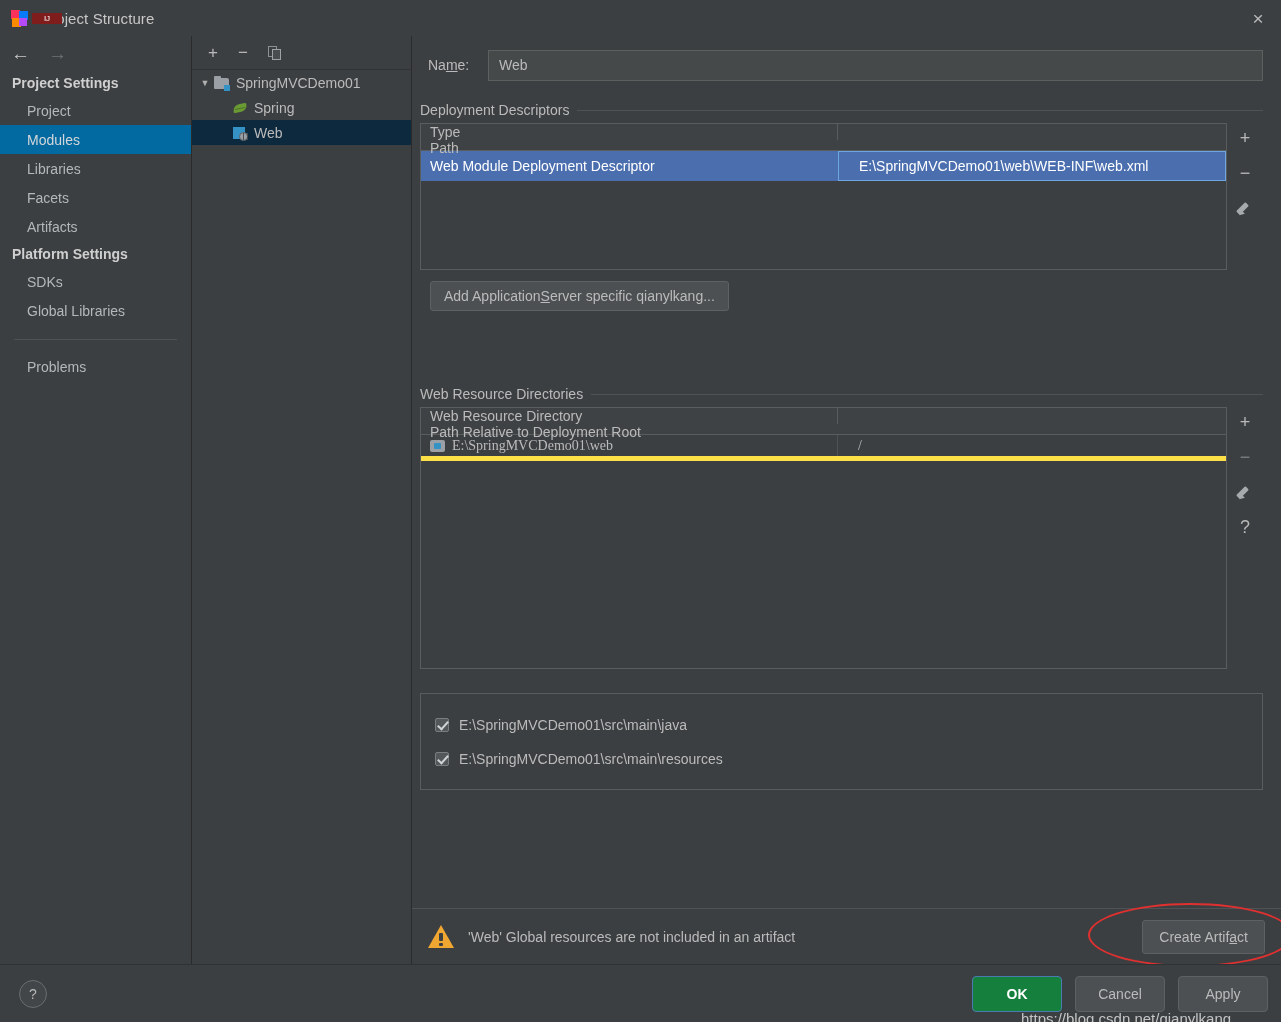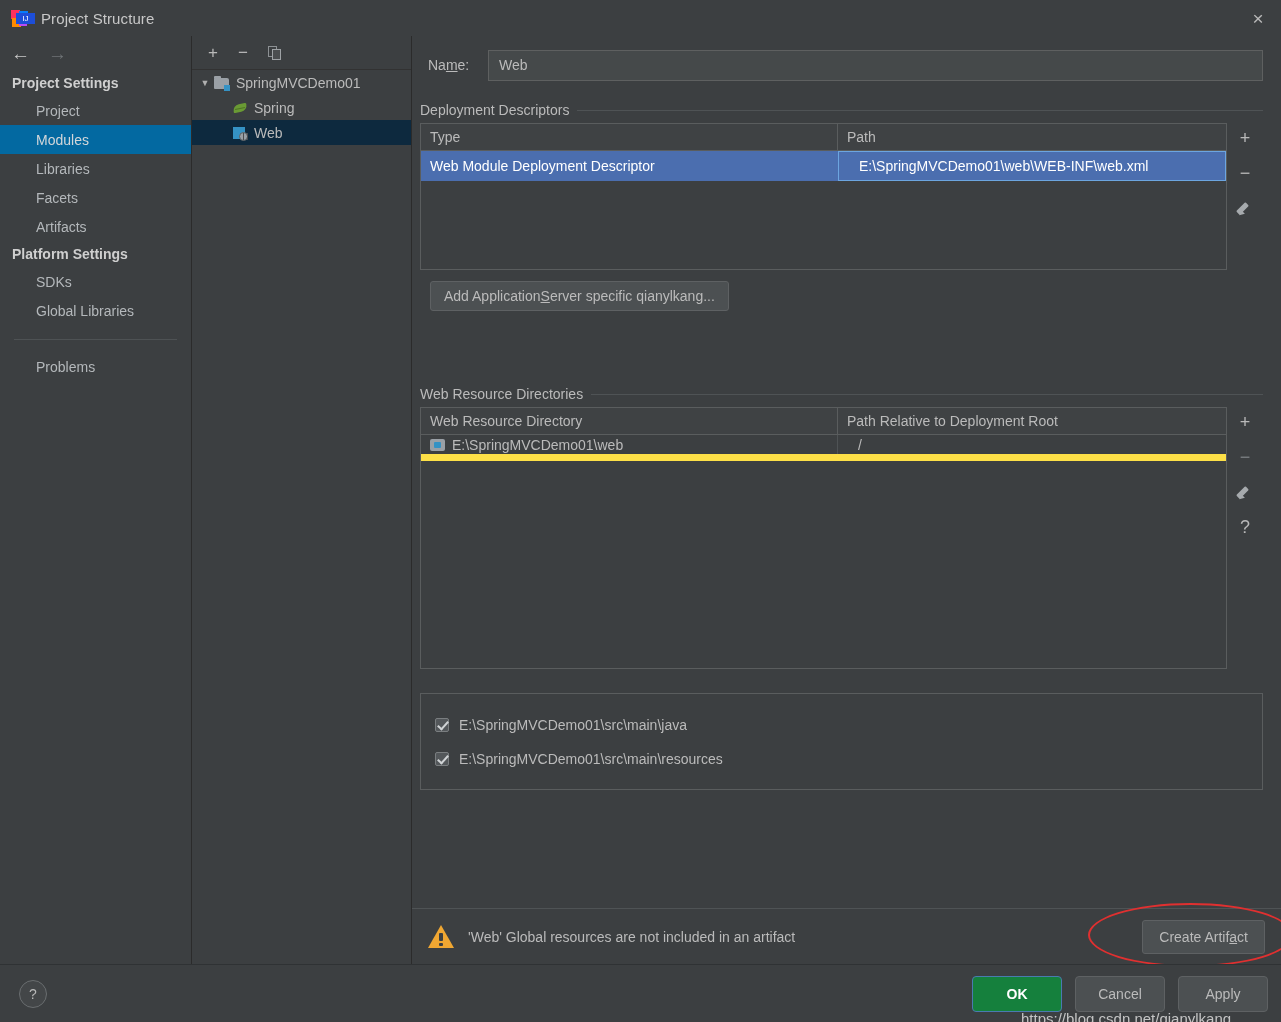--- a/index.html
+++ b/index.html
@@ -25,21 +25,21 @@
     display: flex; align-items: center;
   }
   .tb-icon {
     width: 17px; height: 17px; margin-left: 11px; margin-right: 13px;
     position: relative; flex: none;
   }
   .tb-icon .sq1 { position:absolute; left:0; top:0; width:9px; height:9px; background:#fe315d; }
   .tb-icon .sq2 { position:absolute; right:0; top:1px; width:9px; height:9px; background:#087cfa; }
   .tb-icon .sq3 { position:absolute; left:1px; bottom:0; width:9px; height:9px; background:#fe8a00; }
   .tb-icon .sq4 { position:absolute; right:1px; bottom:1px; width:8px; height:8px; background:#b74af7; }
-  .tb-icon .ij  { position:absolute; left:5px; top:3px; width:19px; height:11px; background:#1d4ed8;
+  .tb-icon .ij  { position:absolute; left:21px; top:3px; width:30px; height:11px; background:#7f1d1d;
                   color:#fff; font-size:8px; line-height:11px; text-align:center;
                   font-family:"Liberation Sans", sans-serif; }
   .tb-title {
     font-size: 15px; color: #c8c8c8; letter-spacing: .1px;
   }
   .tb-close {
     position: absolute; right: 0; top: 0; width: 46px; height: 36px;
     display: flex; align-items: center; justify-content: center;
     color: #b9b9b9; font-size: 19px; line-height: 1;
   }
@@ -53,21 +53,21 @@
   .nav-row { height: 34px; display: flex; align-items: center; padding-left: 11px; gap: 18px; }
   .nav-arrow { font-size: 19px; line-height: 1; color: #c9c9c9; }
   .nav-arrow.disabled { color: #6f7376; }
 
   .side-head {
     font-size: 14px; font-weight: bold; color: #cfcfcf;
     padding: 5px 0 5px 12px;
   }
   .side-item {
     height: 29px; display: flex; align-items: center;
-    padding-left: 36px; font-size: 14px; color: #b4b8bb;
+    padding-left: 27px; font-size: 14px; color: #b4b8bb;
   }
   .side-item.selected { background: #0369a1; color: #d3d7da; }
   .side-sep { height: 1px; background: #4e5254; margin: 14px 14px 12px 14px; }
 
   
   .tree-panel {
     position: absolute; left: 192px; top: 36px; width: 220px; height: 928px;
     background: #3c3f41; border-right: 1px solid #2b2b2b;
   }
   .tree-toolbar {
@@ -117,21 +117,21 @@
   .group-title {
     display: flex; align-items: center; gap: 8px;
     font-size: 14px; color: #bbbbbb; padding-bottom: 5px;
   }
   .group-title .rule { flex: 1; height: 1px; background: #4f5355; }
 
   .tablewrap { display: flex; }
   .table {
     flex: 1; border: 1px solid #5a5d5e; background: #3c3f41;
   }
-  .thead { display: flex; height: 27px; background: #3f4244; border-bottom: 1px solid #5a5d5e; }
+  .thead { display: flex; height: 27px; background: #3f4244; border-bottom: 1px solid #5a5d5e; flex-direction: column; }
   .th {
     font-size: 14px; color: #bbbbbb; display: flex; align-items: center;
     padding-left: 9px;
   }
   .th.c1 { width: 417px; border-right: 1px solid #5a5d5e; }
   .th.c2 { flex: 1; }
   .trow { display: flex; height: 30px; }
   .trow.selected { background: #4b6eaf; }
   .td { font-size: 14px; color: #bbbbbb; display: flex; align-items: center; padding-left: 9px; }
   .td.c1 { width: 417px; }
@@ -348,21 +348,21 @@
         <span>Web Resource Directories</span>
         <span class="rule"></span>
       </div>
       <div class="tablewrap">
         <div class="table dirtable">
           <div class="thead">
             <div class="th c1">Web Resource Directory</div>
             <div class="th c2">Path Relative to Deployment Root</div>
           </div>
           <div class="tbody">
-            <div class="trow" style="height:26px;border-bottom:7px solid #fde047;">
+            <div class="trow" style="height:26px;border-bottom:5px solid #fde047;font-family:Liberation Serif, serif;">
               <div class="td c1" style="border-right:1px solid #4f5355;">
                 <span class="dirfolder-ico">
                     <span class="b"></span>
                     <span class="c"></span>
                   </span>
                 <span>E:\SpringMVCDemo01\web</span>
               </div>
               <div class="td c2">/</div>
             </div>
           </div>

